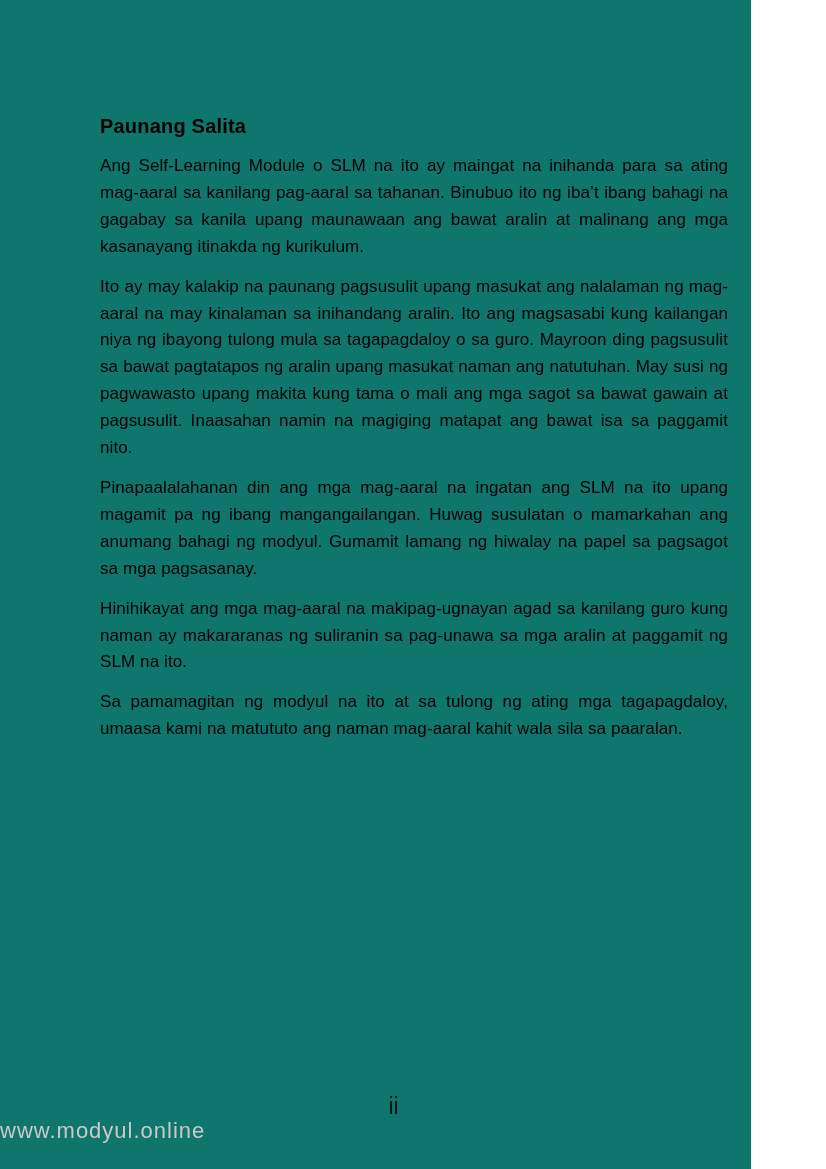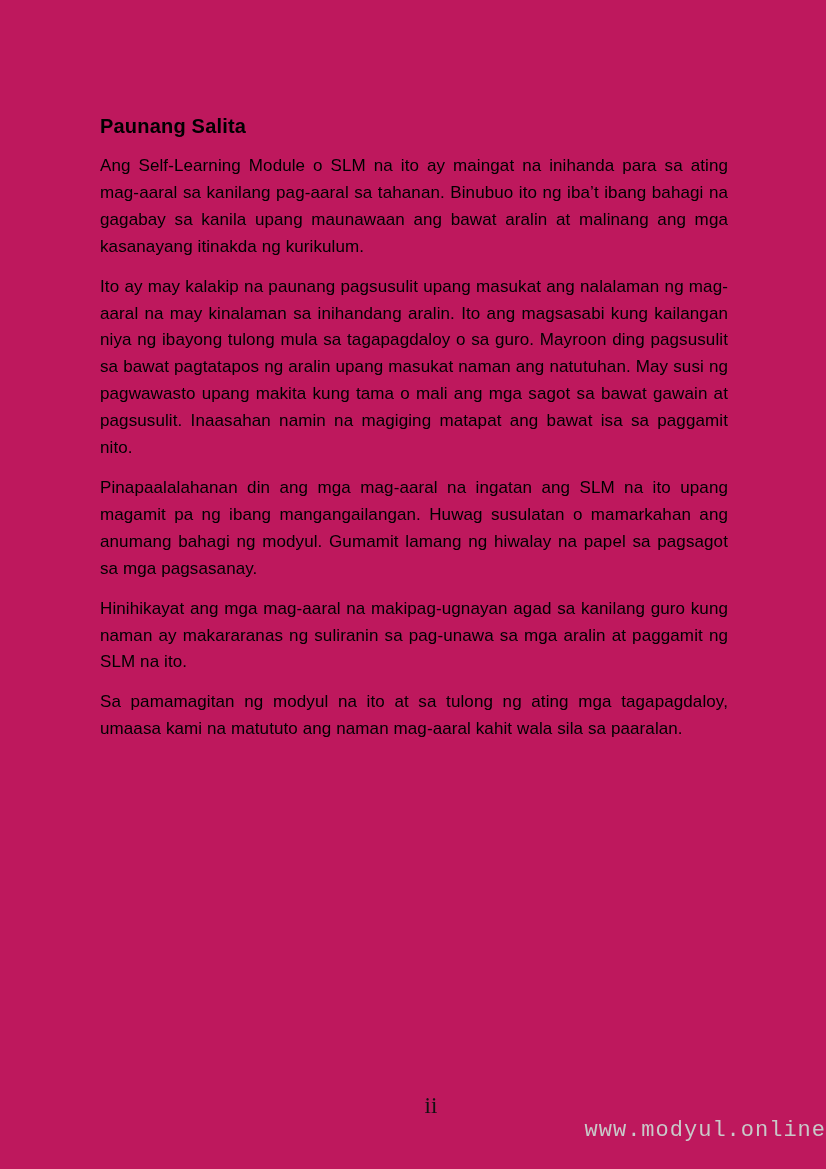--- a/index.html
+++ b/index.html
@@ -1,23 +1,23 @@
 <!DOCTYPE html>
 <html><head>
 <meta charset="utf-8">
 <style>
   * { margin: 0; padding: 0; box-sizing: border-box; }
   html, body {
     background: #ffffff;
   }
   .page {
     position: relative;
-    width: 826px;
+    width: 751px;
     height: 1169px;
-    background: #be185d;
+    background: #0f766e;
     overflow: hidden;
     font-family: "Liberation Sans", sans-serif;
     color: #000000;
   }
   .content {
     position: absolute;
     top: 113px;
     left: 100px;
     width: 628px;
   }
@@ -34,32 +34,32 @@
     text-align: justify;
     margin-bottom: 13px;
     letter-spacing: 0.1px;
   }
   .page-number {
     position: absolute;
     top: 1093px;
     left: 0;
     width: 100%;
     text-align: center;
-    font-family: Liberation Serif, serif;
+    font-family: Liberation Sans, sans-serif;
     font-size: 23px;
     color: #111111;
     padding-left: 36px;
   }
   .watermark {
     position: absolute;
     top: 1118px;
     left: 0;
     width: 100%;
-    text-align: right;
-    font-family: Liberation Mono, monospace;
+    text-align: left;
+    font-family: Liberation Sans, sans-serif;
     font-size: 22px;
     letter-spacing: 1px;
     color: #c9c9c9;
   }
 </style>
 </head>
 <body>
 
 <div class="page">
   <div class="content">

